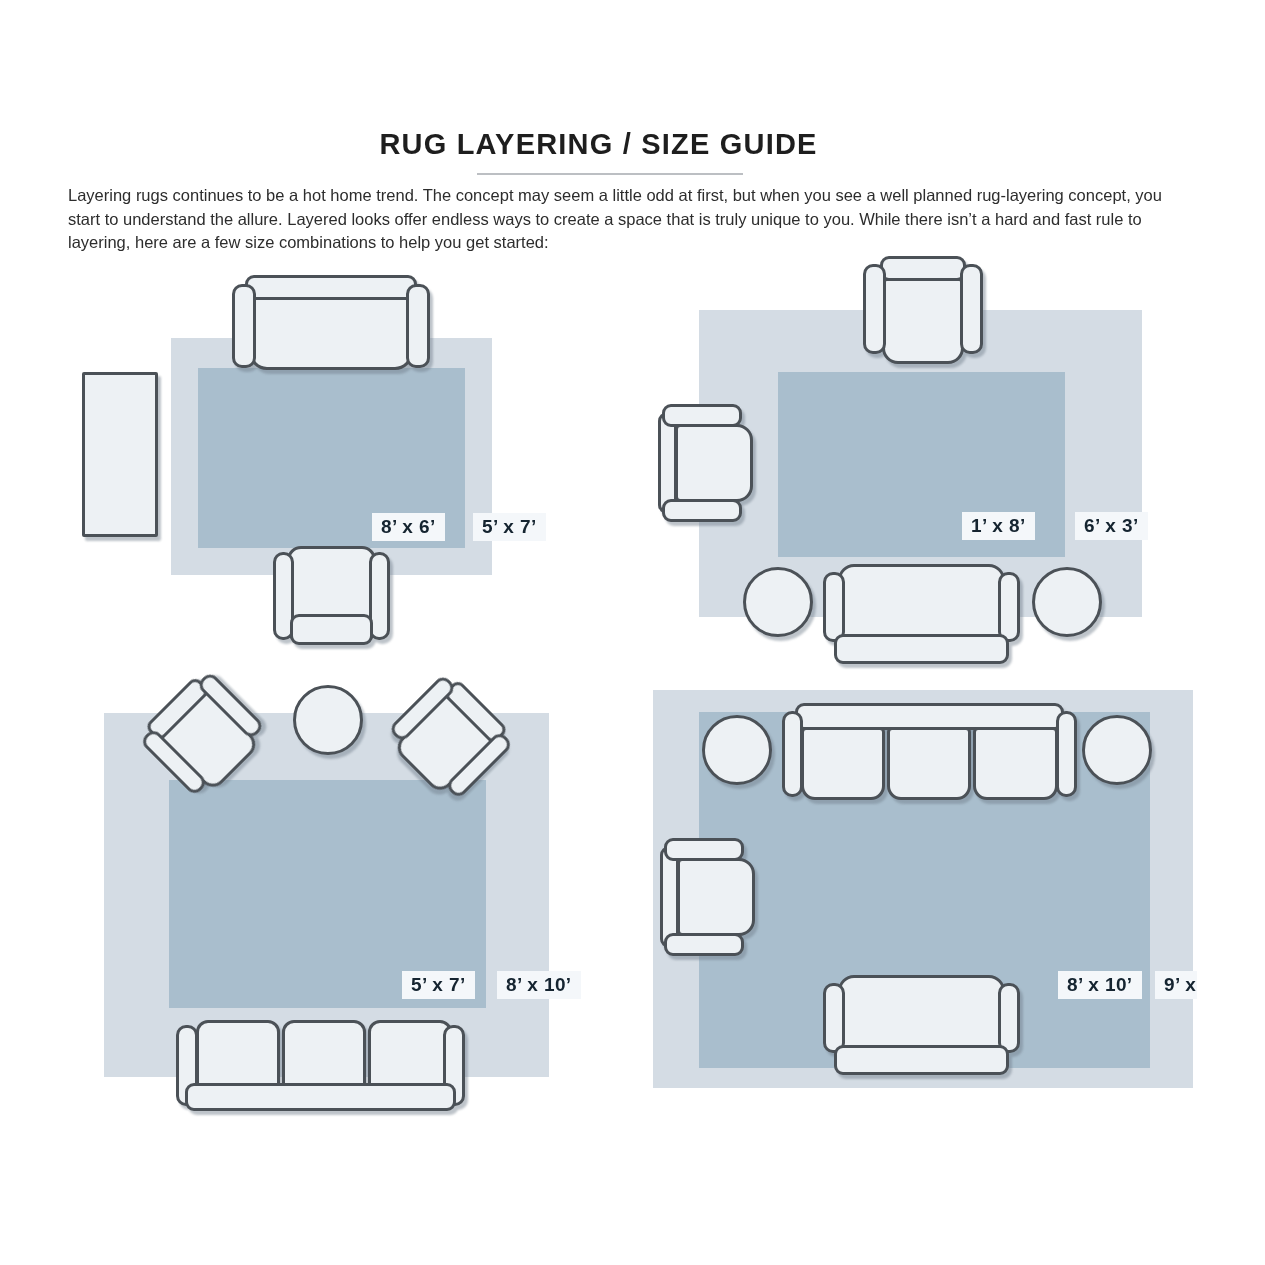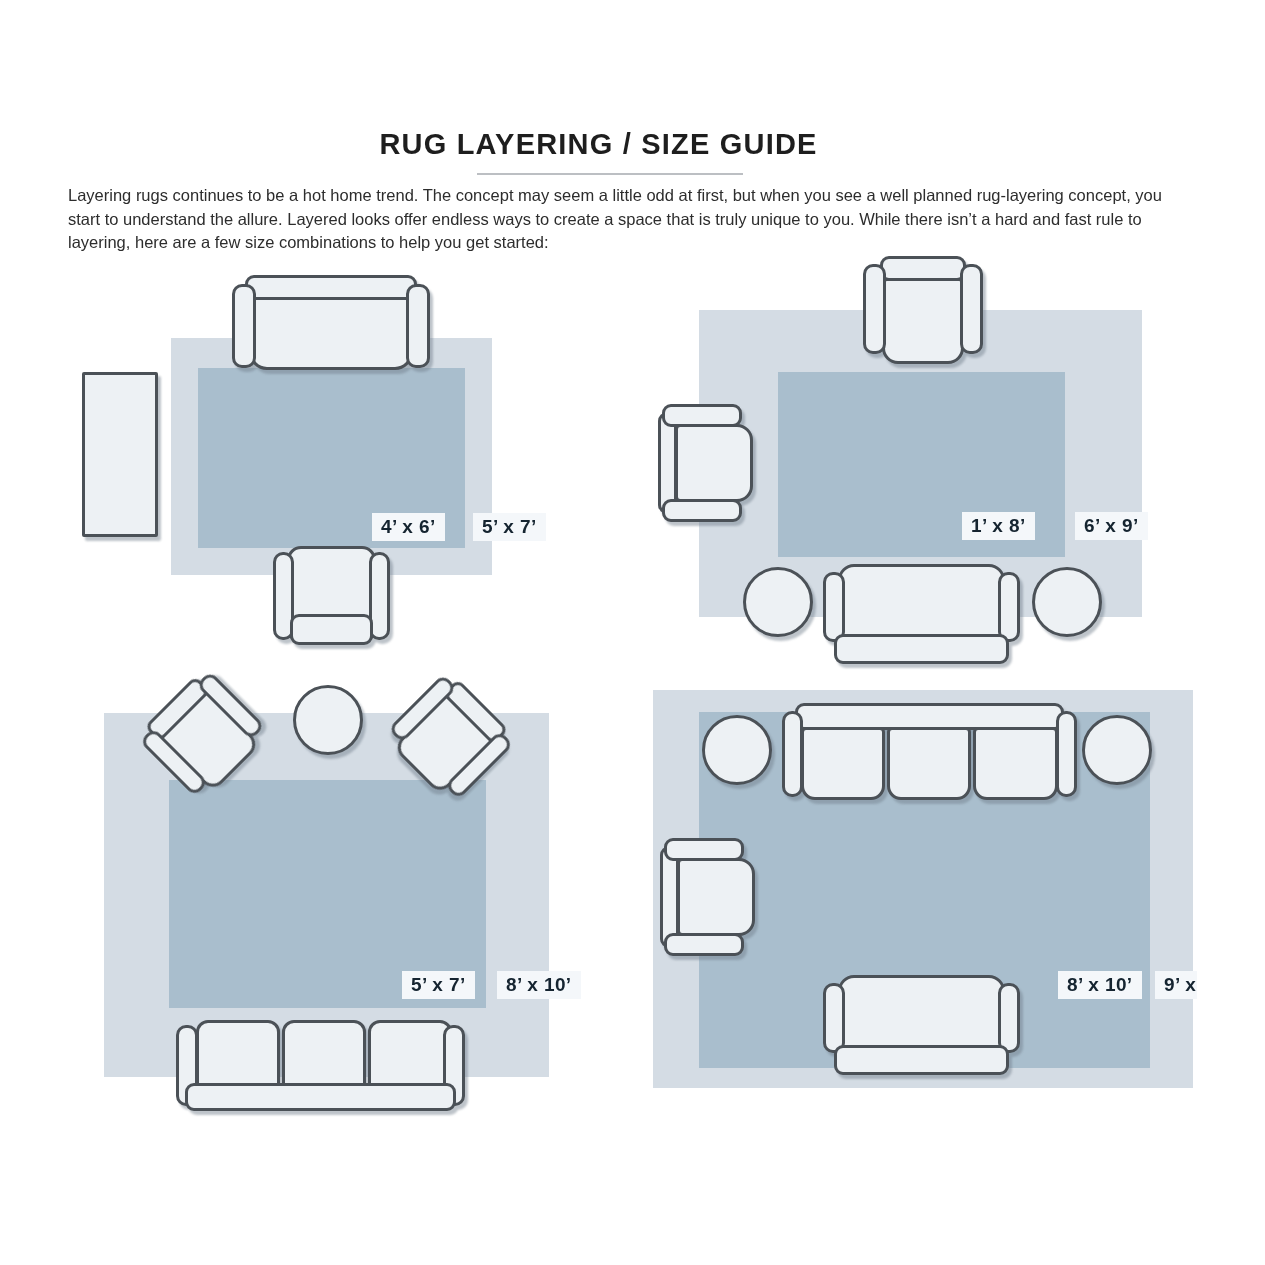--- a/index.html
+++ b/index.html
@@ -49,21 +49,21 @@
         <div class="part" style="left: 17px; top: 22px; width: 164px; height: 73px; border-radius: 5px 5px 18px 18px;"></div>
         <div class="part" style="left: 0px; top: 9px; width: 24px; height: 84px; border-radius: 10px;"></div>
         <div class="part" style="left: 174px; top: 9px; width: 24px; height: 84px; border-radius: 10px;"></div>
       </div>
       <div class="f" style="left: 273px; top: 546px; width: 117px; height: 99px;">
         <div class="part" style="left: 14px; top: 0px; width: 89px; height: 93px; border-radius: 14px 14px 6px 6px;"></div>
         <div class="part" style="left: 0px; top: 6px; width: 21px; height: 88px; border-radius: 10px;"></div>
         <div class="part" style="left: 96px; top: 6px; width: 21px; height: 88px; border-radius: 10px;"></div>
         <div class="part" style="left: 17px; top: 68px; width: 83px; height: 31px; border-radius: 9px;"></div>
       </div>
-      <div class="sizelabel" style="left: 372px; top: 513px;">4’ x 6’</div>
+      <div class="sizelabel" style="left: 372px; top: 513px;">8’ x 6’</div>
       <div class="sizelabel" style="left: 473px; top: 513px;">5’ x 7’</div>
       <div class="rug outer" style="left: 699px; top: 310px; width: 443px; height: 307px;"></div>
       <div class="rug inner" style="left: 778px; top: 372px; width: 287px; height: 185px;"></div>
       <div class="f" style="left: 863px; top: 256px; width: 120px; height: 110px;">
         <div class="part" style="left: 17px; top: 0px; width: 86px; height: 25px; border-radius: 9px;"></div>
         <div class="part" style="left: 19px; top: 22px; width: 82px; height: 86px; border-radius: 5px 5px 16px 16px;"></div>
         <div class="part" style="left: 0px; top: 8px; width: 23px; height: 90px; border-radius: 10px;"></div>
         <div class="part" style="left: 97px; top: 8px; width: 23px; height: 90px; border-radius: 10px;"></div>
       </div>
       <div class="f" style="left: 658px; top: 404px; width: 97px; height: 118px;">
@@ -78,21 +78,21 @@
         <div class="part" style="left: 175px; top: 8px; width: 22px; height: 70px; border-radius: 10px;"></div>
         <div class="part" style="left: 11px; top: 70px; width: 175px; height: 30px; border-radius: 9px;"></div>
       </div>
       <div class="f" style="left: 743px; top: 567px; width: 70px; height: 70px;">
         <div class="part" style="left: 0px; top: 0px; width: 70px; height: 70px; border-radius: 50%;"></div>
       </div>
       <div class="f" style="left: 1032px; top: 567px; width: 70px; height: 70px;">
         <div class="part" style="left: 0px; top: 0px; width: 70px; height: 70px; border-radius: 50%;"></div>
       </div>
       <div class="sizelabel" style="left: 962px; top: 512px;">1’ x 8’</div>
-      <div class="sizelabel" style="left: 1075px; top: 512px;">6’ x 9’</div>
+      <div class="sizelabel" style="left: 1075px; top: 512px;">6’ x 3’</div>
       <div class="rug outer" style="left: 104px; top: 713px; width: 445px; height: 364px;"></div>
       <div class="rug inner" style="left: 169px; top: 780px; width: 317px; height: 228px;"></div>
       <div class="f" style="left: 154px; top: 687px; width: 100px; height: 97px; transform: rotate(-45deg);">
         <div class="part" style="left: 14px; top: 0px; width: 72px; height: 22px; border-radius: 8px;"></div>
         <div class="part" style="left: 16px; top: 19px; width: 68px; height: 76px; border-radius: 4px 4px 14px 14px;"></div>
         <div class="part" style="left: 0px; top: 7px; width: 20px; height: 78px; border-radius: 9px;"></div>
         <div class="part" style="left: 80px; top: 7px; width: 20px; height: 78px; border-radius: 9px;"></div>
       </div>
       <div class="f" style="left: 399px; top: 690px; width: 100px; height: 97px; transform: rotate(45deg);">
         <div class="part" style="left: 14px; top: 0px; width: 72px; height: 22px; border-radius: 8px;"></div>

